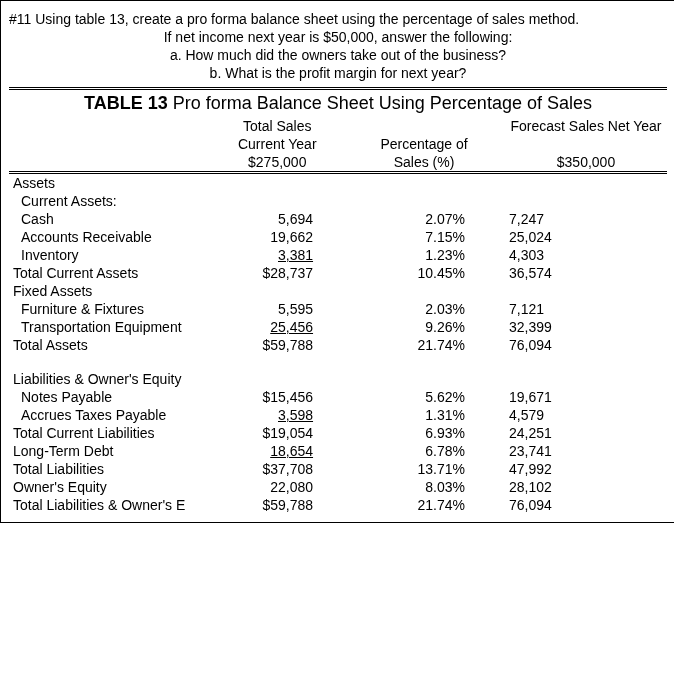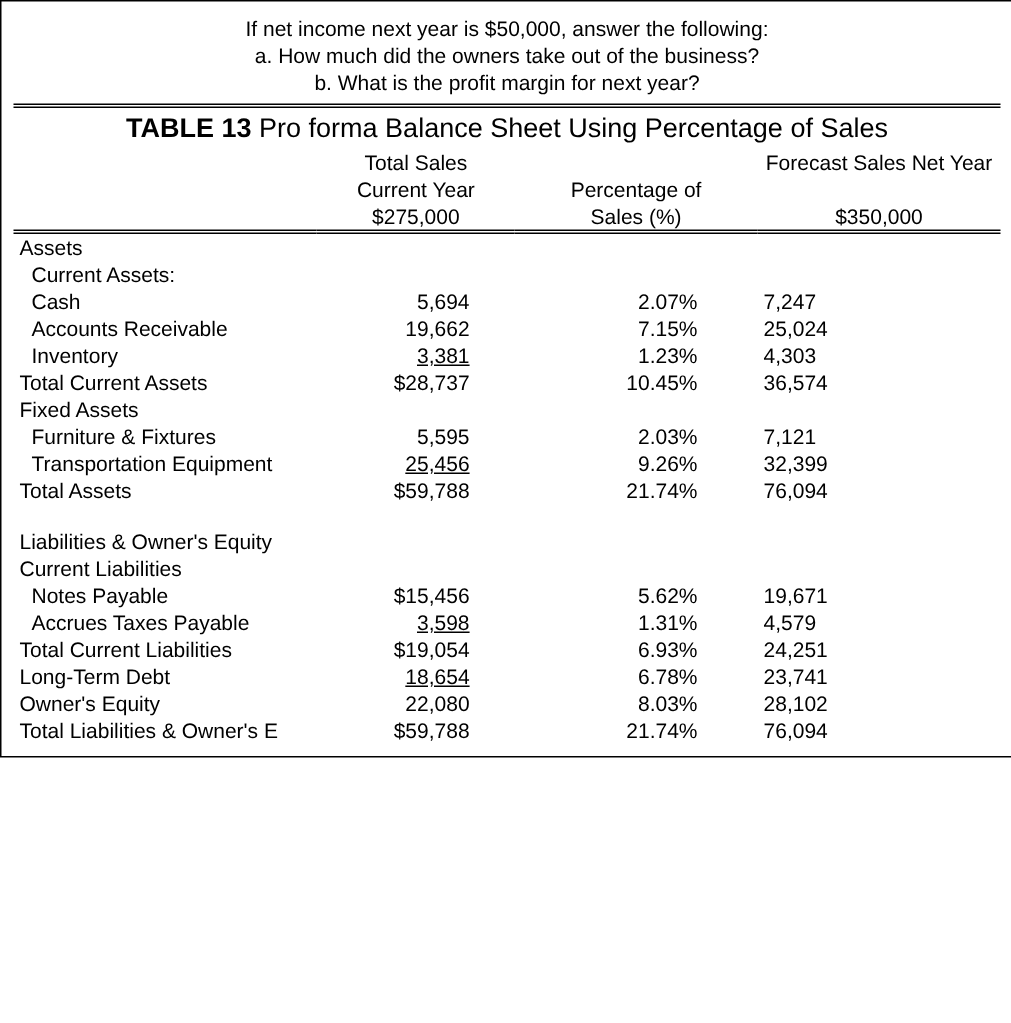--- a/index.html
+++ b/index.html
@@ -56,20 +56,21 @@
   .underline { text-decoration: underline; }
   .dbl-underline {
     text-decoration-style: double;
   }
   .spacer td { height: 14px; }
 </style>
 </head>
 <body>
 
 <div class="question">
+  <div class="q-line">#11 Using table 13, create a pro forma balance sheet using the percentage of sales method.</div>
   <div class="q-line center">If net income next year is $50,000, answer the following:</div>
   <div class="q-line center">a.   How much did the owners take out of the business?</div>
   <div class="q-line center">b.  What is the profit margin for next year?</div>
 </div>
 
 <div class="table-title">
   <b>TABLE 13</b><span> Pro forma Balance Sheet Using Percentage of Sales</span>
 </div>
 
 <table>
@@ -168,26 +169,20 @@
         <td></td>
         <td></td>
       </tr>
 
   <tr>
         <td>Liabilities &amp; Owner's Equity</td>
         <td></td>
         <td></td>
         <td></td>
       </tr>
-  <tr>
-        <td>Current  Liabilities</td>
-        <td></td>
-        <td></td>
-        <td></td>
-      </tr>
 
   <tr>
     <td class="indent1">Notes Payable</td>
     <td class="num">$15,456</td>
     <td class="pct">5.62%</td>
     <td class="fc">19,671</td>
   </tr>
   <tr>
     <td class="indent1">Accrues Taxes Payable</td>
     <td class="num"><span class="underline">3,598</span></td>
@@ -200,20 +195,26 @@
     <td class="pct">6.93%</td>
     <td class="fc">24,251</td>
   </tr>
   <tr>
     <td>Long-Term Debt</td>
     <td class="num"><span class="underline">18,654</span></td>
     <td class="pct">6.78%</td>
     <td class="fc">23,741</td>
   </tr>
   <tr>
+    <td>Total Liabilities</td>
+    <td class="num">$37,708</td>
+    <td class="pct">13.71%</td>
+    <td class="fc">47,992</td>
+  </tr>
+  <tr>
     <td>Owner's Equity</td>
     <td class="num">22,080</td>
     <td class="pct">8.03%</td>
     <td class="fc">28,102</td>
   </tr>
   <tr>
     <td>Total Liabilities &amp; Owner's E</td>
     <td class="num"><span class="dbl-underline">$59,788</span></td>
     <td class="pct">21.74%</td>
     <td class="fc">76,094</td>

